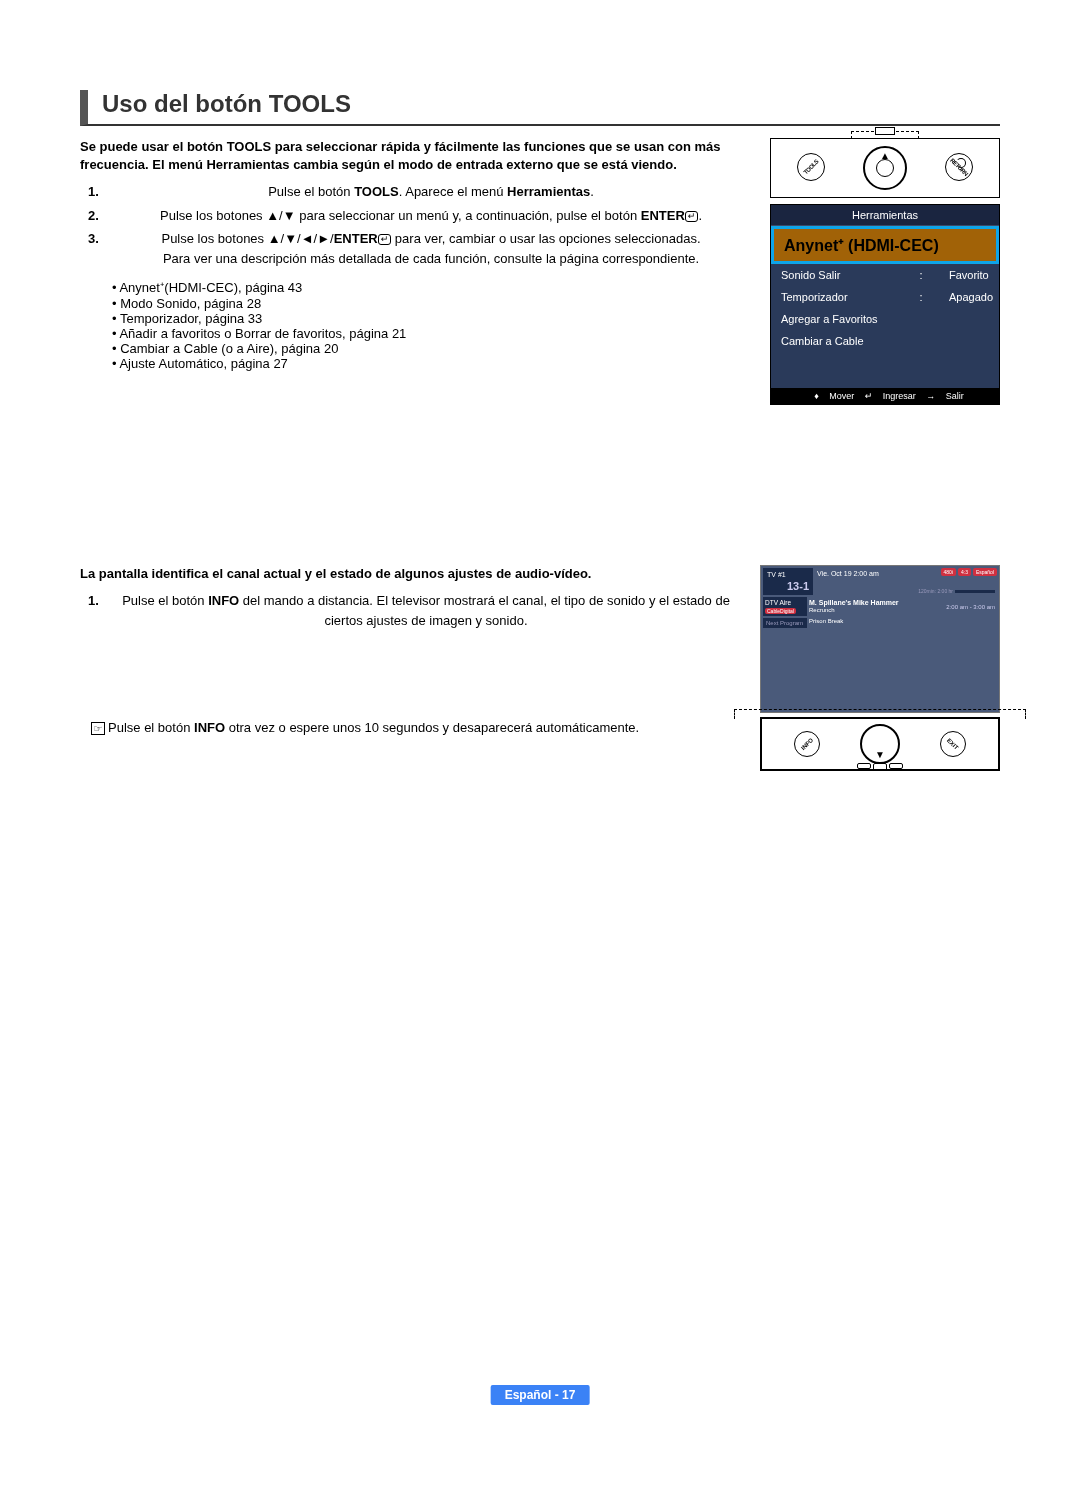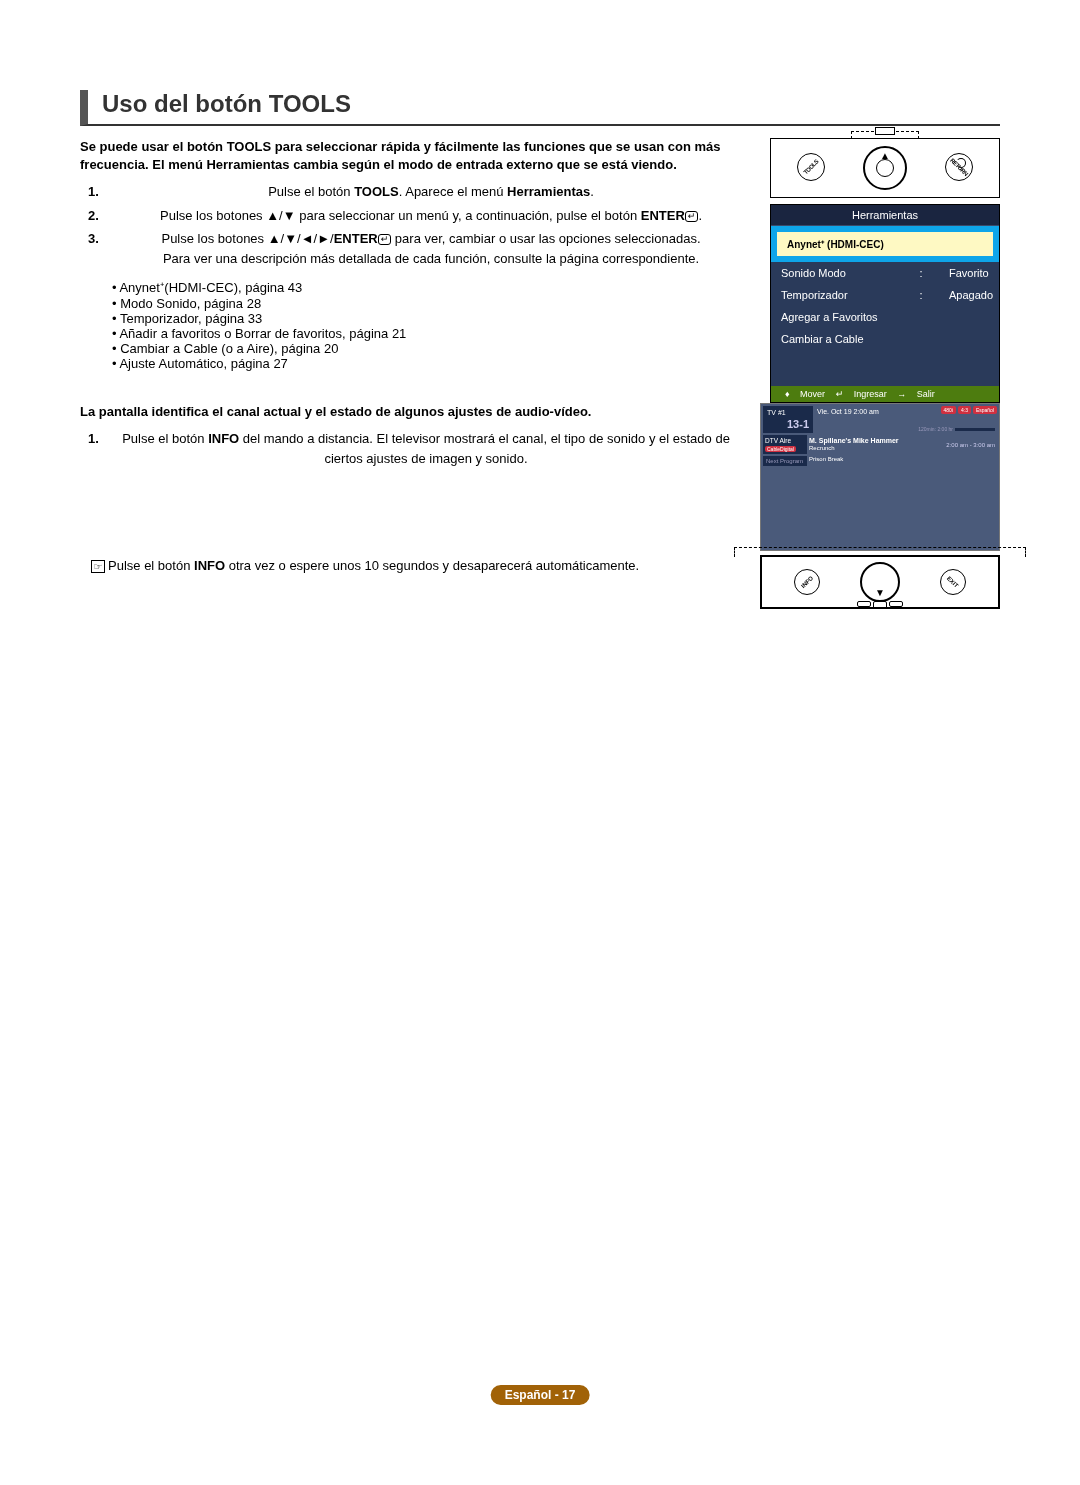--- a/index.html
+++ b/index.html
@@ -14,21 +14,21 @@
     .section-title {
       font-size: 24px;
       font-weight: bold;
       color: #333;
       border-left: 8px solid #555;
       padding-left: 14px;
       margin-bottom: 12px;
       border-bottom: 2px solid #333;
       padding-bottom: 6px;
     }
-    .section1 { }
+    .section1 { margin-bottom: 160px; }
     .section2 { }
     .intro-bold {
       font-size: 13px;
       font-weight: bold;
       line-height: 1.4;
       margin-bottom: 8px;
     }
     .steps {
       list-style: none;
       font-size: 13px;
@@ -225,34 +225,34 @@
       text-align: center;
       padding: 4px;
       font-size: 11px;
       border-bottom: 1px solid #3a4a6a;
     }
     .tools-menu .item {
       padding: 5px 10px;
       display: flex;
     }
     .tools-menu .item.selected {
-      background: #fef9c3;
+      background: #a16207;
       color: #000;
-      border: 6px solid #0ea5e9;
-      font-weight: bold;
-      font-size: 10px;
+      border: 3px solid #0ea5e9;
+      font-weight: bold;
+      font-size: 16px;
     }
     .tools-menu .item .lbl { flex: 1; }
     .tools-menu .item .colon { width: 16px; text-align: center; }
     .tools-menu .item .val { width: 60px; padding-left: 20px; }
     .tools-menu .footer {
-      background: #4d7c0f;
+      background: #000000;
       font-size: 9px;
       padding: 3px 6px;
-      text-align: left;
+      text-align: center;
     }
     .tools-menu .footer span { margin-left: 8px; }
     .tools-menu .pad { height: 36px; }
 
     .info-screen {
       background: #4a5a7a;
       height: 148px;
       color: #fff;
       font-size: 7px;
       position: relative;
@@ -368,26 +368,26 @@
       border: 1px solid #000;
       font-size: 10px;
       padding: 0 2px;
     }
 
     .pager {
       position: absolute;
       bottom: 80px;
       left: 50%;
       transform: translateX(-50%);
-      background: #a16207;
+      background: #3b82f6;
       color: #fff;
       font-size: 12px;
       font-weight: bold;
       padding: 3px 14px;
-      border-radius: 10px;
+      border-radius: 2px;
     }
     .bold { font-weight: bold; }
     .enter-sym {
       display: inline-block;
       border: 1px solid #000;
       border-radius: 3px;
       font-size: 9px;
       padding: 0 2px;
       line-height: 1;
       vertical-align: middle;
@@ -453,21 +453,21 @@
           <span class="arc"></span>
         </div>
       </div>
 
       <div class="tools-menu">
         <div class="header">Herramientas</div>
         <div class="item selected">
           <span class="lbl">Anynet⁺ (HDMI-CEC)</span>
         </div>
         <div class="item">
-          <span class="lbl">Sonido Modo</span>
+          <span class="lbl">Sonido Salir</span>
           <span class="colon">:</span>
           <span class="val">Favorito</span>
         </div>
         <div class="item">
           <span class="lbl">Temporizador</span>
           <span class="colon">:</span>
           <span class="val">Apagado</span>
         </div>
         <div class="item">
           <span class="lbl">Agregar a Favoritos</span>

